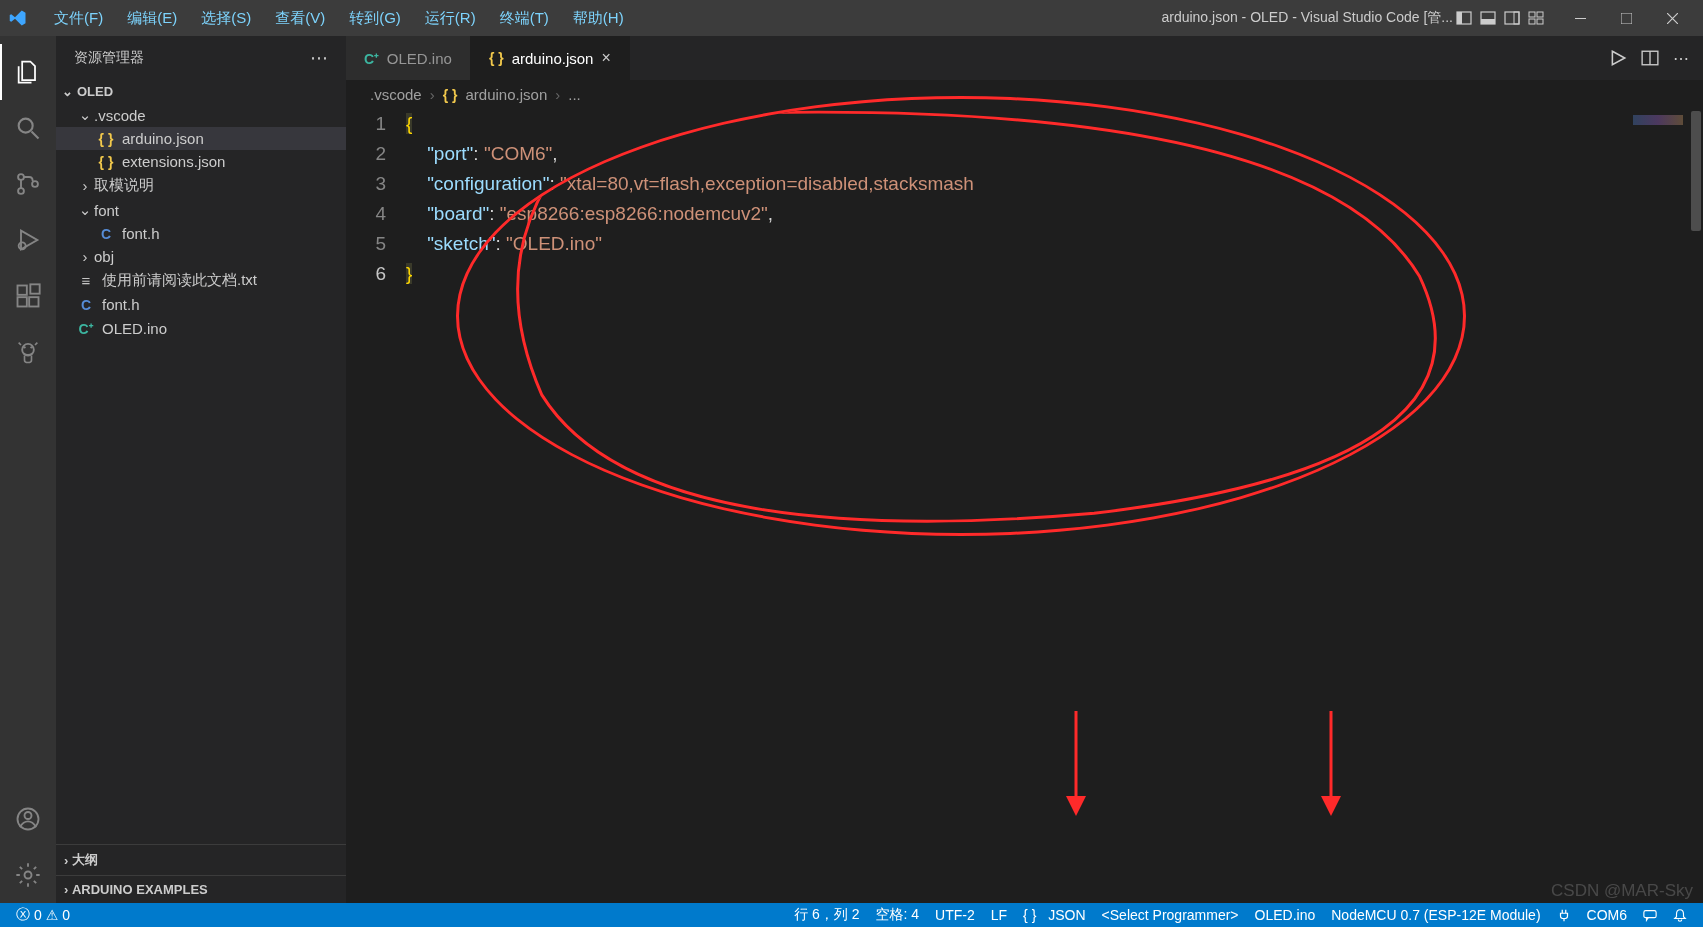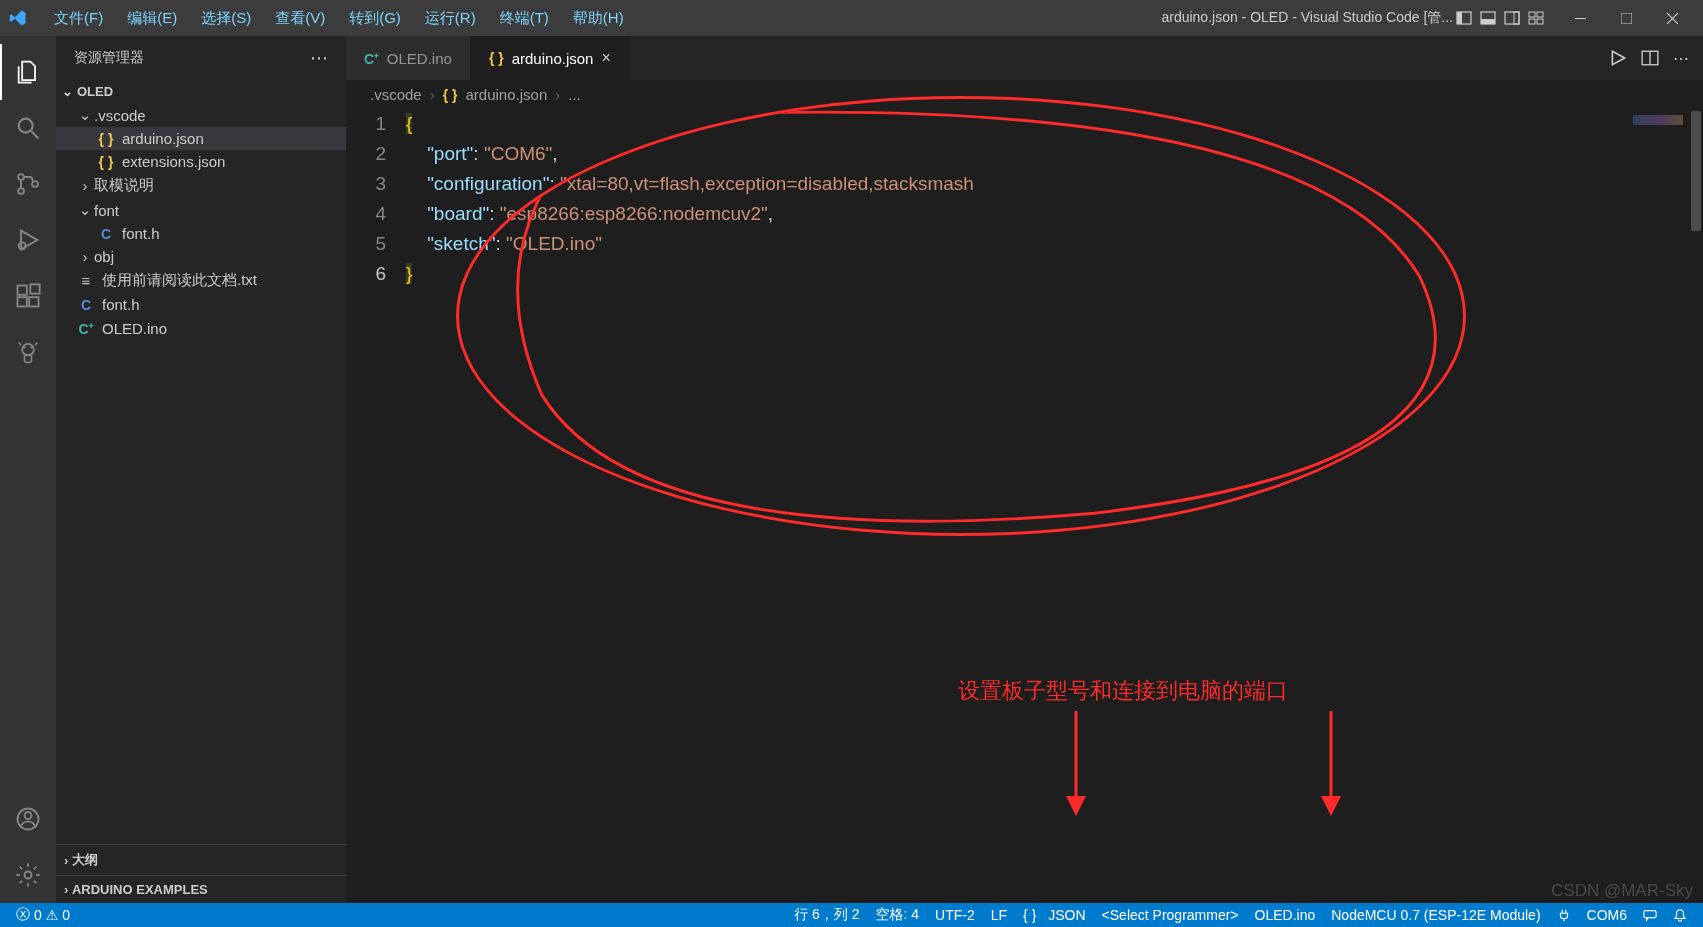--- a/index.html
+++ b/index.html
@@ -336,21 +336,20 @@
           <div class="minimap-hint"></div>
         </div>
       <div class="scroll-v">
           <div class="scroll-thumb"></div>
         </div>
     </div>
 
     <svg class="anno-ellipse" style="left:110px; top:60px; width:1010px; height:440px;" viewBox="0 0 1010 440">
       <path d="M 140 20 Q 850 -20 970 180 Q 1060 370 640 420 Q 180 460 80 300 Q 10 140 140 20 Z" fill="none" stroke="#ff2a2a" stroke-width="3"></path>
     </svg>
-    <div class="anno" style="left:612px; top:640px;">设置板子型号和连接到电脑的端口</div>
     <svg class="anno-arrow" style="left:700px; top:670px; width:80px; height:120px;" viewBox="0 0 80 120">
       <line x1="30" y1="5" x2="30" y2="100" stroke="#ff2a2a" stroke-width="3"></line>
       <path d="M20 90 L30 110 L40 90 Z" fill="#ff2a2a"></path>
     </svg>
     <svg class="anno-arrow" style="left:955px; top:670px; width:80px; height:120px;" viewBox="0 0 80 120">
       <line x1="30" y1="5" x2="30" y2="100" stroke="#ff2a2a" stroke-width="3"></line>
       <path d="M20 90 L30 110 L40 90 Z" fill="#ff2a2a"></path>
     </svg>
   </div>
 </div>

